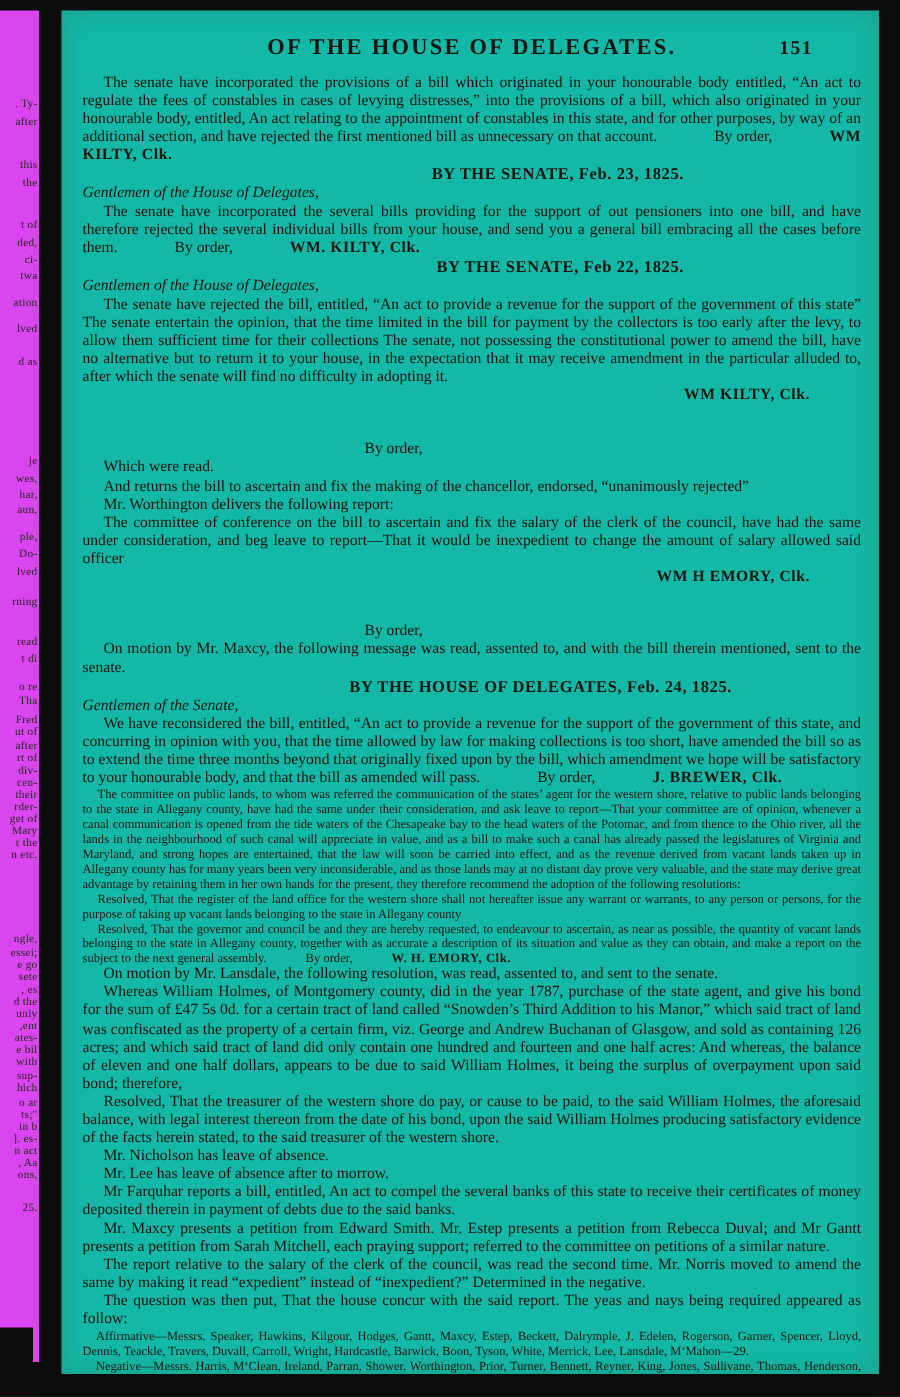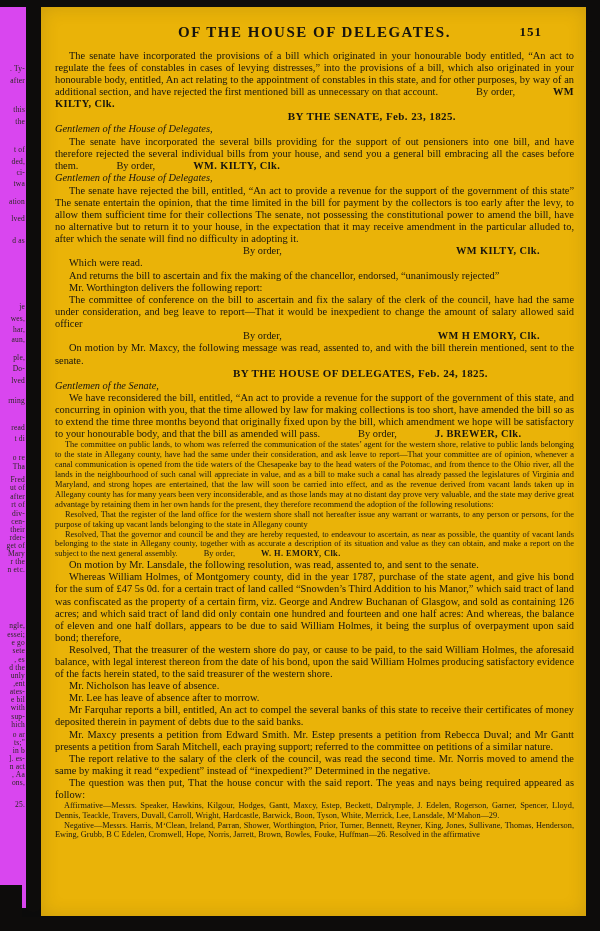--- a/index.html
+++ b/index.html
@@ -18,36 +18,36 @@
 
   
   .band-top{position:absolute;left:0;top:0;width:600px;height:7px;background:#0d0c0b;}
   .band-right{position:absolute;right:0;top:0;width:14px;height:931px;background:#0d0c0b;}
   .band-bottom{position:absolute;left:0;bottom:0;width:600px;height:14px;background:#0d0c0b;}
   .blob-tr{position:absolute;right:8px;top:0;width:46px;height:52px;background:#0d0c0b;
     clip-path:polygon(0 0,100% 0,100% 100%,78% 96%,70% 72%,55% 84%,44% 58%,30% 66%,22% 38%,8% 44%,0 18%);}
   .blob-bl{position:absolute;left:0;bottom:0;width:22px;height:46px;background:#0d0c0b;}
 
   
-  .page{position:absolute;left:41px;top:7px;width:545px;height:909px;background:#eab308;
+  .page{position:absolute;left:41px;top:7px;width:545px;height:909px;background:#14b8a6;
     color:#17140f;overflow:hidden;box-shadow:inset 0 0 18px rgba(60,50,30,.18);}
   .page-inner{padding:16px 12px 0 14px;}
 
   header.masthead{position:relative;text-align:center;margin-bottom:9px;}
   .title{display:inline-block;font-weight:700;font-size:15px;letter-spacing:1.5px;}
   .pagenum{position:absolute;right:32px;top:1px;font-weight:700;font-size:13px;letter-spacing:1px;}
 
   .para{font-size:10.4px;line-height:12.1px;text-align:justify;text-indent:14px;}
   .salutation{font-size:10.4px;line-height:12.4px;text-indent:0;font-style:italic;}
   .dateline{font-size:11px;line-height:13px;font-weight:700;text-align:right;
     padding-right:118px;letter-spacing:.4px;}
   .dateline-house{padding-right:86px;}
   .byline-flex{display:flex;font-size:10.4px;line-height:12.4px;
     padding:0 34px 0 150px;justify-content:space-between;}
-  .by-order{margin-left:38px;}
+  .by-order{margin-left:38px;margin-top:36px;}
   .sig{margin-left:38px;font-weight:700;letter-spacing:.4px;}
   .fineprint{font-size:8.4px;line-height:9.9px;text-align:justify;text-indent:10px;color:#1b1813;}
   .fineprint .by-order{margin-left:26px;}
   .fineprint .sig{margin-left:26px;font-weight:700;}
   .vote{font-size:8.3px;line-height:9.7px;text-align:justify;text-indent:9px;color:#1b1813;}
 </style>
 </head>
 <body>
 
 <div class="scan">
@@ -120,20 +120,21 @@
     <div class="page-inner">
       <header class="masthead">
         <span class="title">OF THE HOUSE OF DELEGATES.</span>
         <span class="pagenum">151</span>
       </header>
       <main>
           <div class="para"><span>The senate have incorporated the provisions of a bill which originated in your honourable body entitled, “An act to regulate the fees of constables in cases of levying distresses,” into the provisions of a bill, which also originated in your honourable body, entitled, An act relating to the appointment of constables in this state, and for other purposes, by way of an additional section, and have rejected the first mentioned bill as unnecessary on that account.</span><span class="by-order">By order,</span><span class="sig">WM KILTY, Clk.</span></div>
           <div class="dateline"><span>BY THE SENATE, Feb. 23, 1825.</span></div>
           <div class="salutation"><span>Gentlemen of the House of Delegates,</span></div>
           <div class="para"><span>The senate have incorporated the several bills providing for the support of out pensioners into one bill, and have therefore rejected the several individual bills from your house, and send you a general bill embracing all the cases before them.</span><span class="by-order">By order,</span><span class="sig">WM. KILTY, Clk.</span></div>
+          <div class="dateline"><span>BY THE SENATE, Feb 22, 1825.</span></div>
           <div class="salutation"><span>Gentlemen of the House of Delegates,</span></div>
           <div class="para"><span>The senate have rejected the bill, entitled, “An act to provide a revenue for the support of the government of this state”  The senate entertain the opinion, that the time limited in the bill for payment by the collectors is too early after the levy, to allow them sufficient time for their collections   The senate, not possessing the constitutional power to amend the bill, have no alternative but to return it to your house, in the expectation that it may receive amendment in the particular alluded to, after which the senate will find no difficulty in adopting it.</span></div>
           <div class="byline-flex">
             <span class="by-order">By order,</span>
             <span class="sig">WM KILTY, Clk.</span>
           </div>
           <div class="para"><span>Which were read.</span></div>
           <div class="para"><span>And returns the bill to ascertain and fix the making of the chancellor, endorsed, “unanimously rejected”</span></div>
           <div class="para"><span>Mr. Worthington delivers the following report:</span></div>
           <div class="para"><span>The committee of conference on the bill to ascertain and fix the salary of the clerk of the council, have had the same under consideration, and beg leave to report—That it would be inexpedient to change the amount of salary allowed said officer</span></div>

